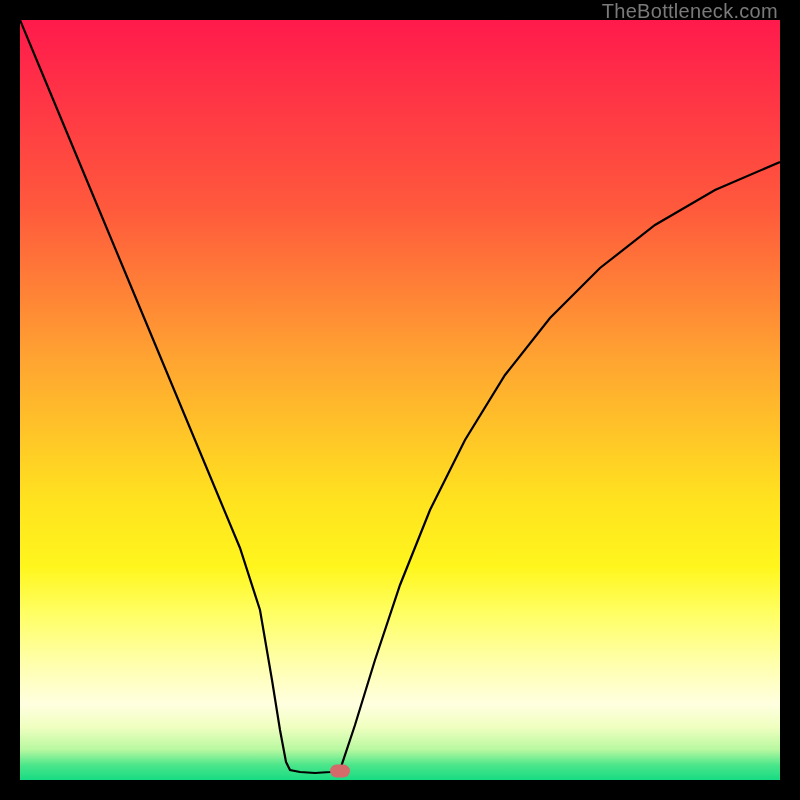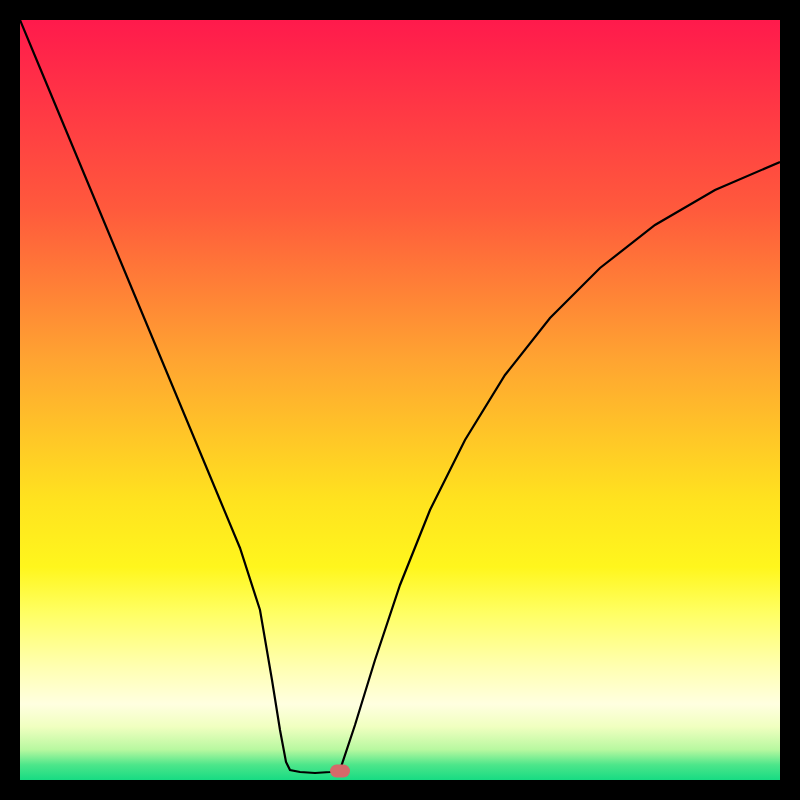--- a/index.html
+++ b/index.html
@@ -74,20 +74,21 @@
     color: #7a7a7a;
     font-size: 20px;
     font-weight: 500;
     letter-spacing: 0.3px;
   }
 </style>
 </head>
 <body>
 
 <div class="outer">
+  <div class="watermark">TheBottleneck.com</div>
 
   <div class="plot-area">
     <div class="gradient">
       <div class="gradient-main"></div>
     </div>
 
     <svg class="curve-svg" viewBox="0 0 760 760" preserveAspectRatio="none">
       <path id="curve-path" d="M0 0 L20 48 L40 96 L60 144 L80 192 L100 240 L120 288 L140 336 L160 384 L180 432 L200 480 L220 528 L240 590 L252 660 L260 710 L266 742 L270 750 L270 750 L280 752 L295 753 L310 752 L320 750 L320 750 L335 705 L355 640 L380 565 L410 490 L445 420 L485 355 L530 298 L580 248 L635 205 L695 170 L760 142" fill="none" stroke-width="2.2" stroke="#000000"></path>
     </svg>
 

